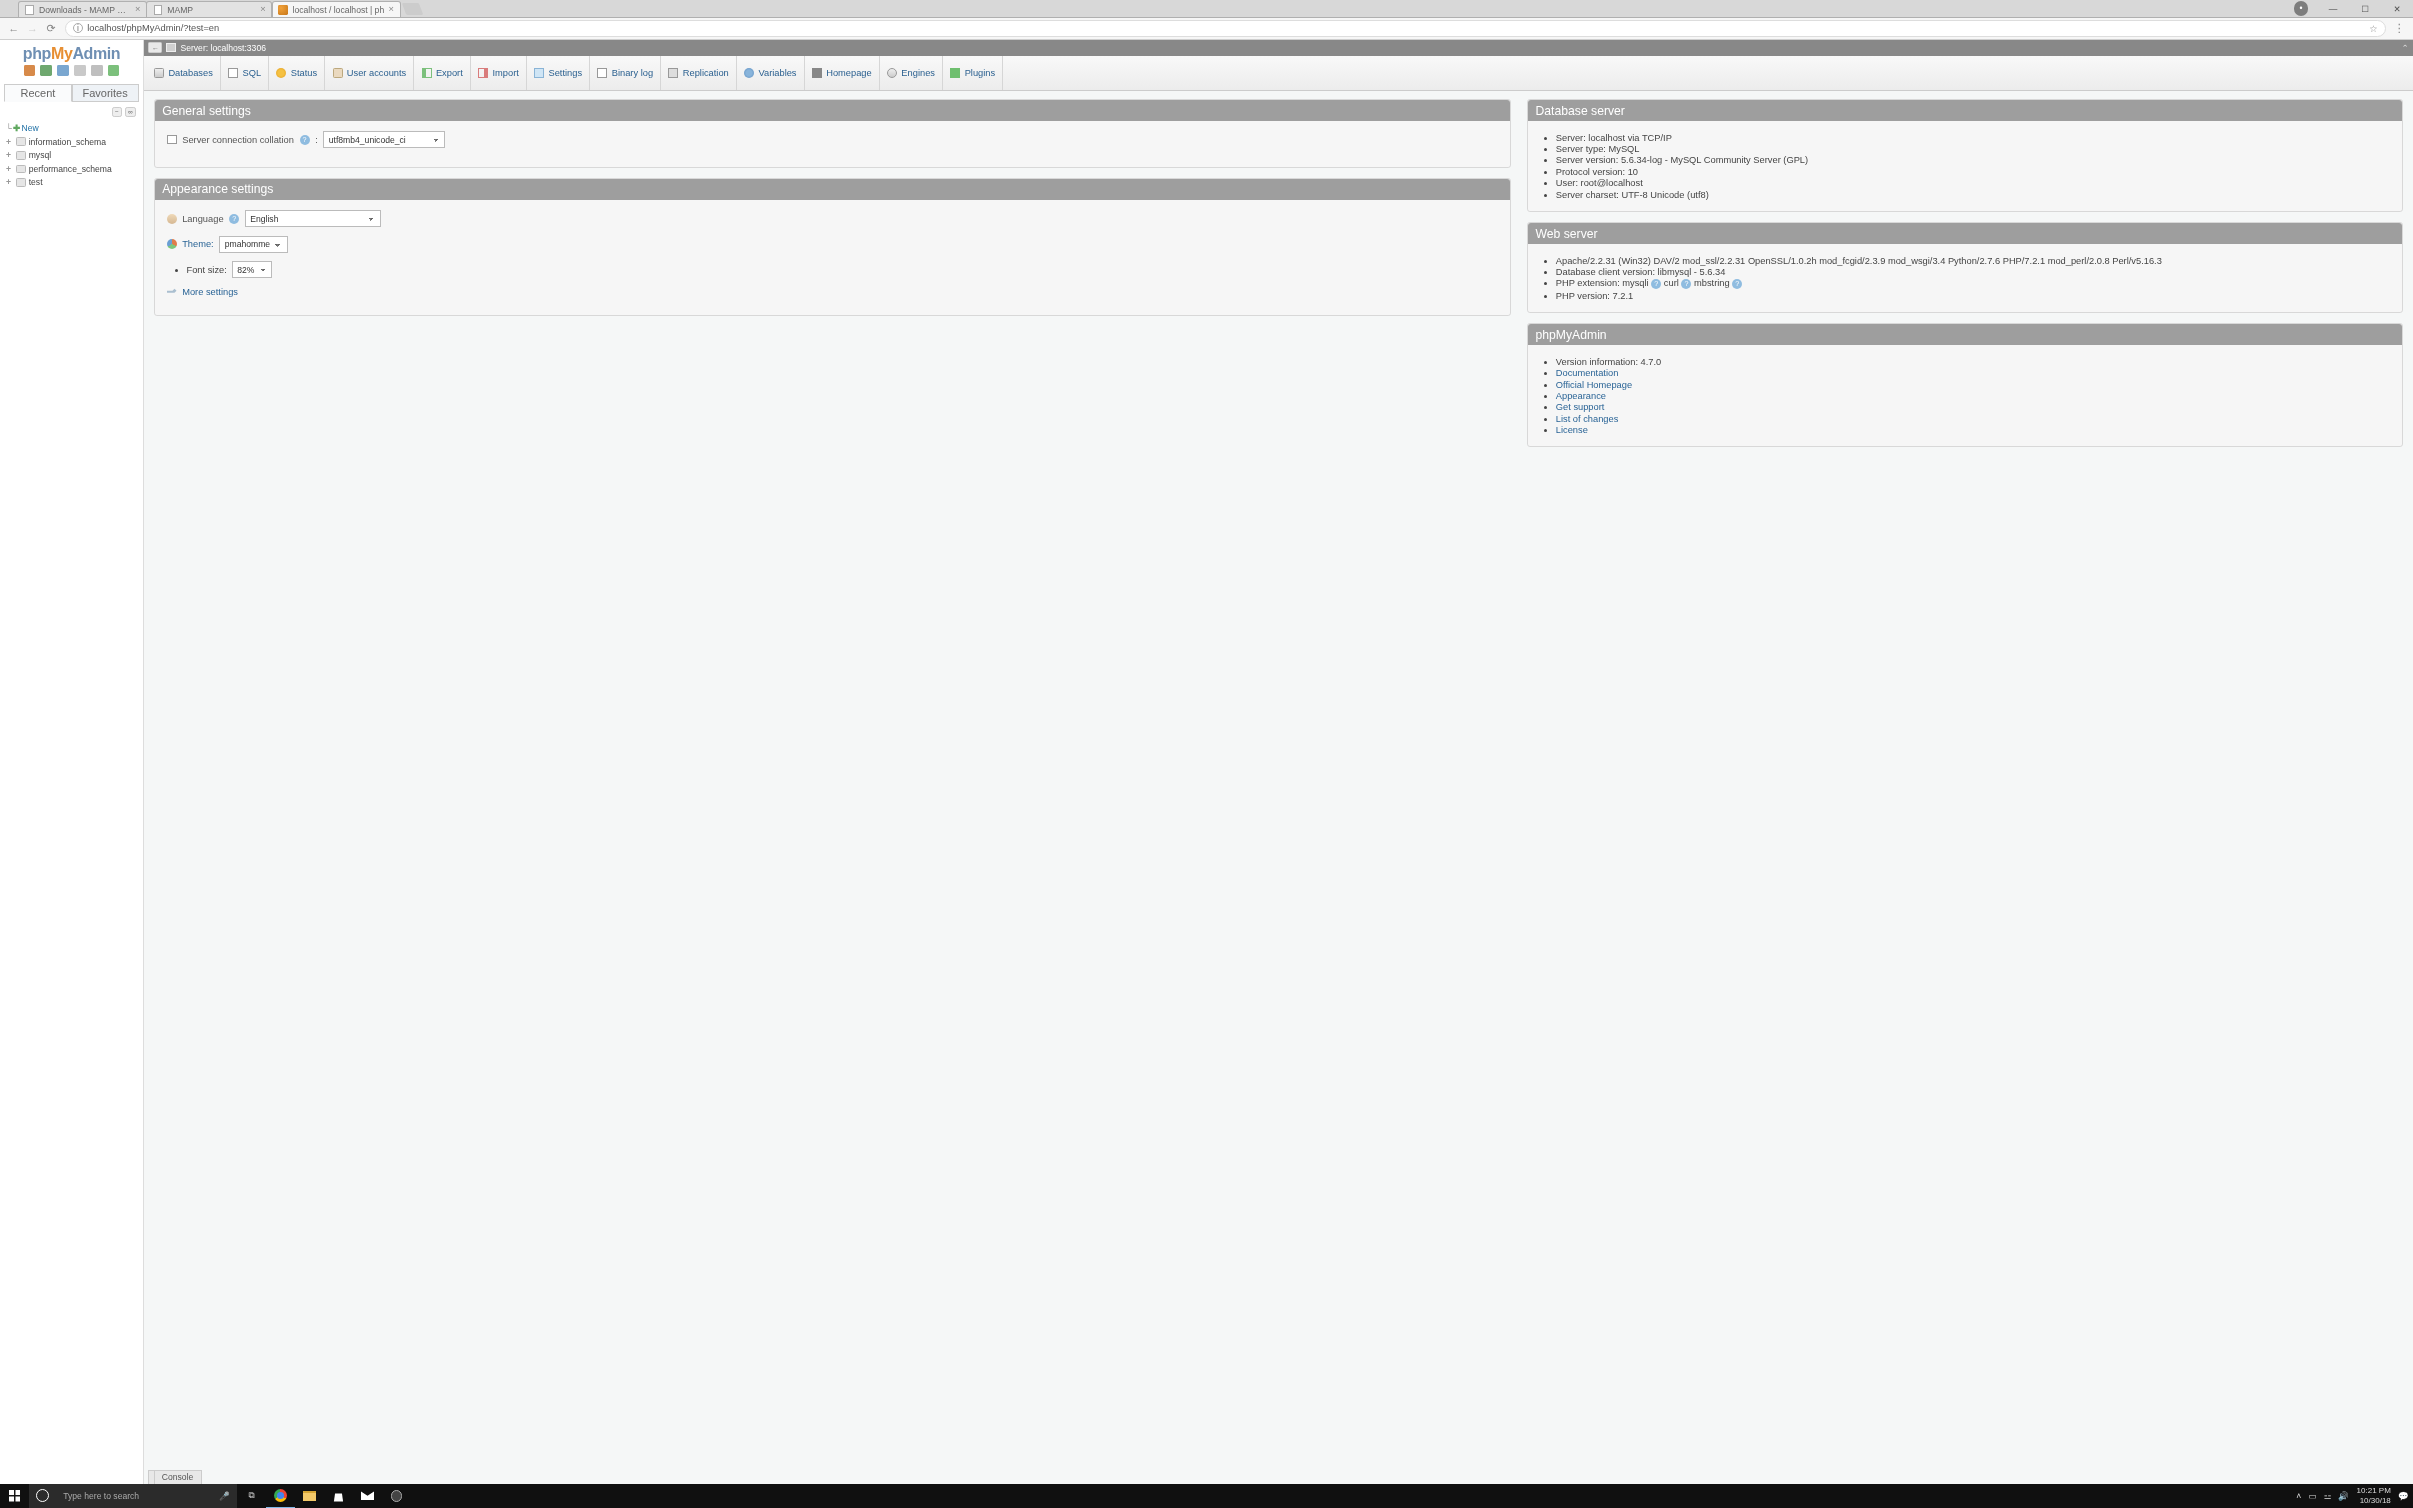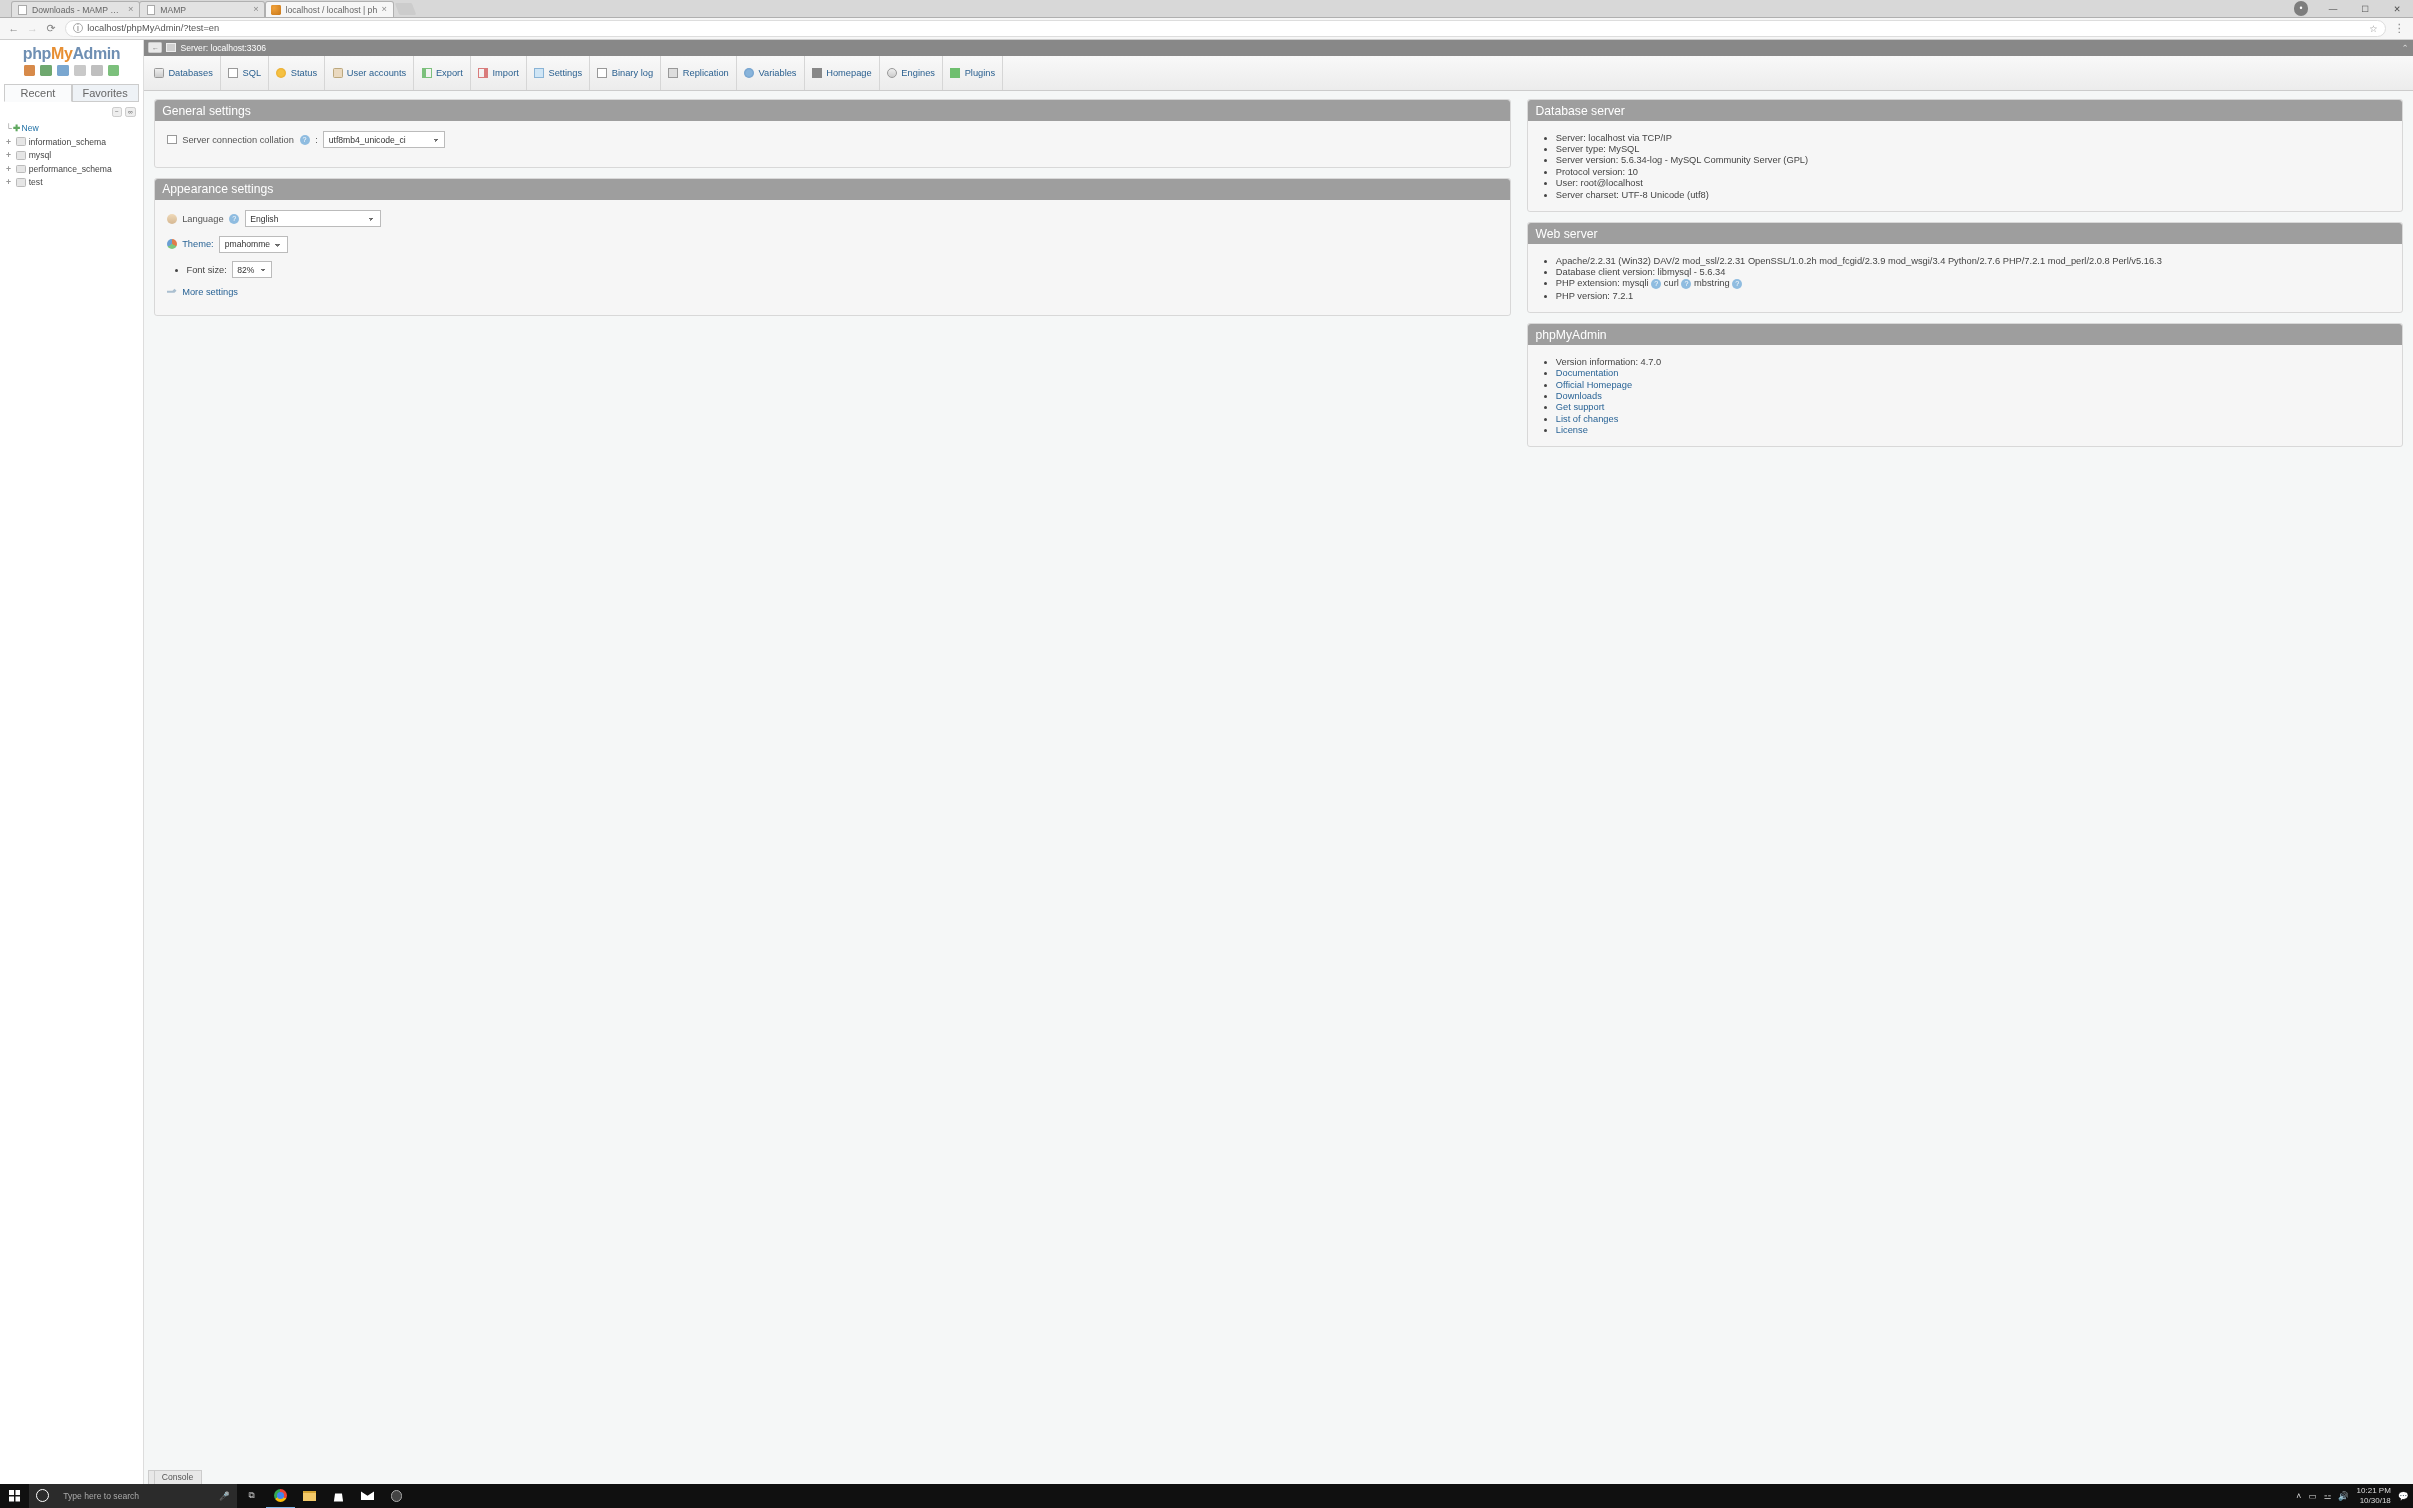--- a/index.html
+++ b/index.html
@@ -1,20 +1,20 @@
 <!DOCTYPE html>
 <html><head>
 <meta charset="utf-8">
 <style>
 html,body{margin:0;padding:0;height:100%;font-family:sans-serif;font-size:9.3px;color:#444;background:#fff;overflow:hidden}
 *{box-sizing:border-box}
 
 
 .titlebar{height:18px;background:#d8d8d8;border-bottom:0.7px solid #b0b0b0;display:flex;align-items:flex-end}
-.tabs{display:flex;align-items:flex-end;height:100%;padding-left:11px}
+.tabs{display:flex;align-items:flex-end;height:100%;padding-left:18px}
 .tab{height:16px;min-width:126px;max-width:129px;background:#e2e2e2;border:0.7px solid #b0b0b0;border-bottom:none;border-top-left-radius:2.9px;border-top-right-radius:2.9px;display:flex;align-items:center;padding:0 5.7px;font-size:8.6px;color:#666;position:relative;margin-right:-0.7px;cursor:pointer}
 .tab.active{background:#f6f6f6;z-index:2}
 .tab .favicon{width:10px;height:10px;margin-right:4.3px;display:inline-flex;align-items:center;justify-content:center}
 .tab .tab-title{flex:1;white-space:nowrap;overflow:hidden;text-overflow:ellipsis}
 .tab .tab-close{margin-left:4.3px;color:#888;font-size:9.3px;line-height:1}
 .newtab{width:17px;height:11.5px;background:#ccc;border-radius:1.4px;margin:0 0 2.2px 4.3px;transform:skewX(20deg);cursor:pointer}
 .winctrls{margin-left:auto;display:flex;height:100%}
 .winbtn{width:32px;display:flex;align-items:center;justify-content:center;color:#555;cursor:pointer;font-size:8.6px}
 .addrbar{height:21.5px;border-bottom:0.7px solid #cfcfcf;display:flex;align-items:center;padding:0 4.3px;background:#f6f6f6}
 .navbtn{width:18.7px;height:18.7px;display:flex;align-items:center;justify-content:center;color:#888;border-radius:9.3px;cursor:pointer;font-size:10.8px}
@@ -339,21 +339,21 @@
             </div>
         </div>
 
         <div class="panel">
           <div class="panel-h">phpMyAdmin</div>
           <div class="panel-b">
               <ul id="pma-list">
             <li>Version information: 4.7.0</li>
           <li><a class="link">Documentation</a></li>
                 <li><a class="link">Official Homepage</a></li>
-                <li><a class="link">Downloads</a></li>
+                <li><a class="link">Appearance</a></li>
                 <li><a class="link">Get support</a></li>
                 <li><a class="link">List of changes</a></li>
                 <li><a class="link">License</a></li>
               </ul>
             </div>
         </div>
 
       </div>
     </div>
 

